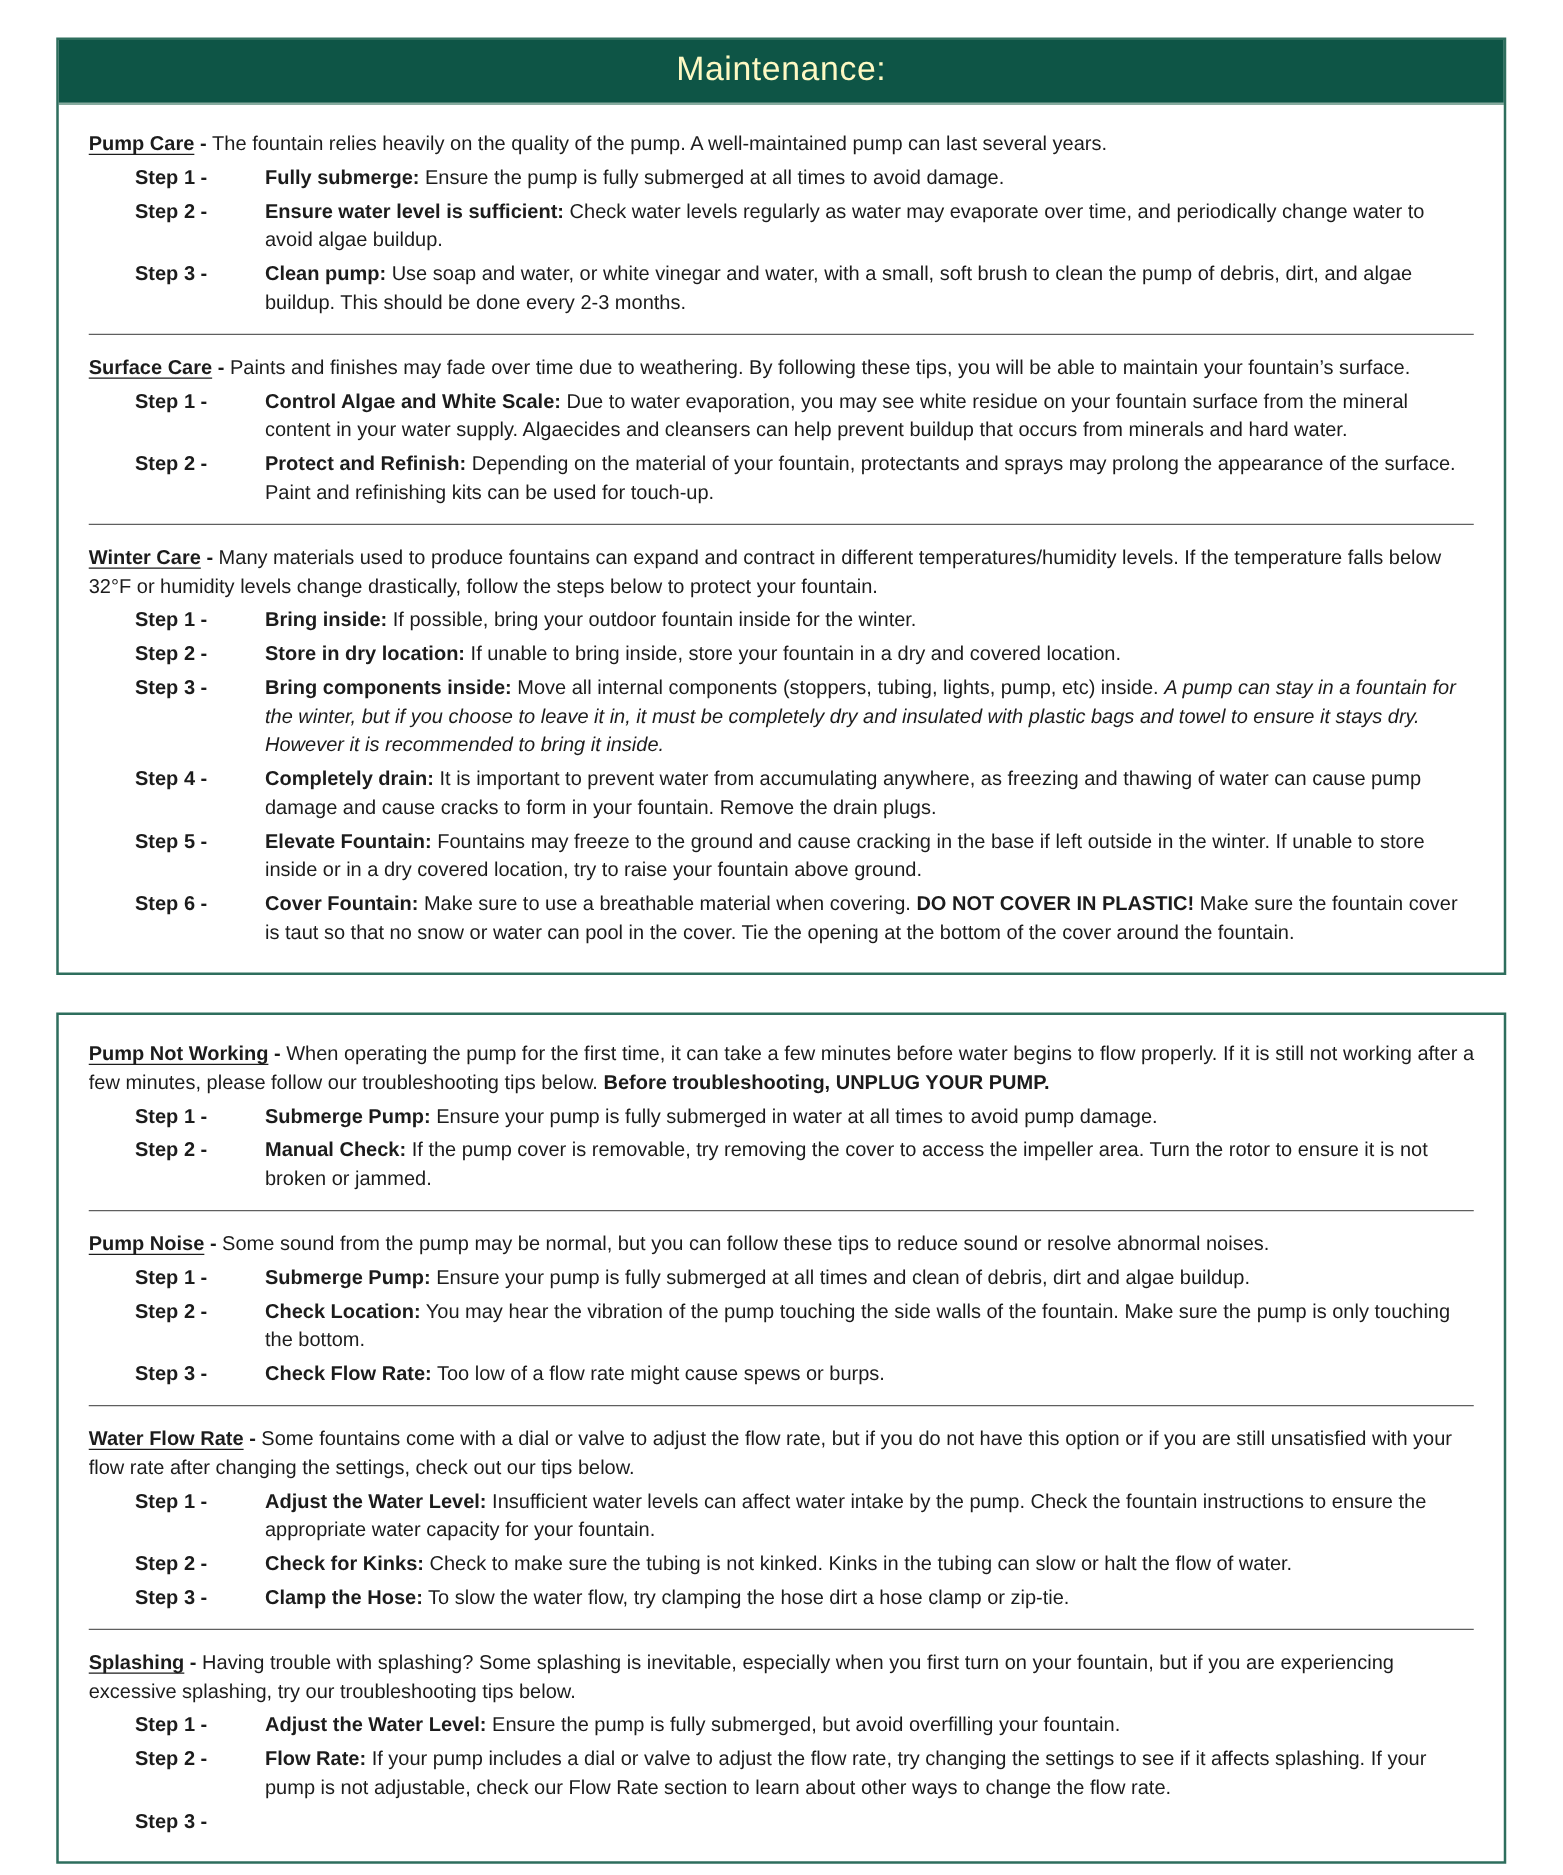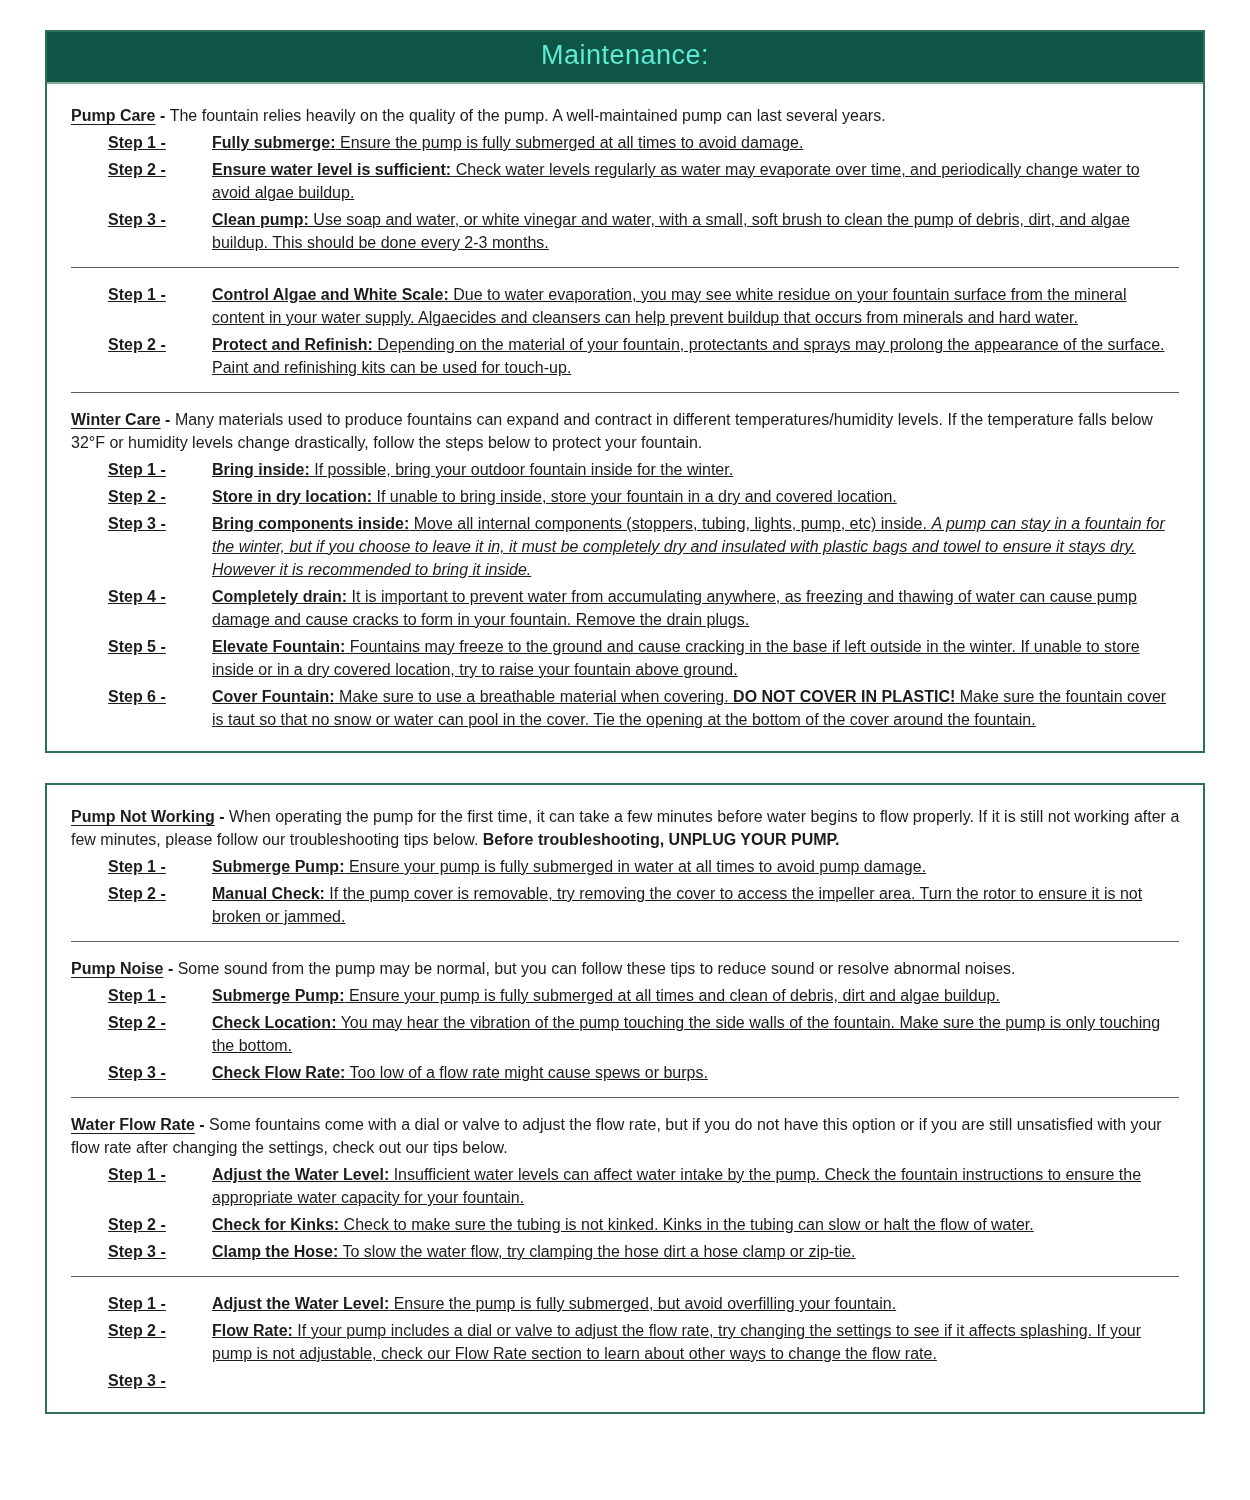--- a/index.html
+++ b/index.html
@@ -11,21 +11,21 @@
     color: #1c1c1c;
     padding: 30px 45px 30px 45px;
   }
   .section-box {
     border: 2px solid #2e6e5d;
     background: #ffffff;
   }
   .section-box + .section-box { margin-top: 30px; }
   .section-header {
     background: #0e5546;
-    color: #5eead4;
+    color: #fef9c3;
     text-align: center;
     font-size: 27px;
     font-weight: 400;
     letter-spacing: 0.5px;
     padding: 8px 0 11px 0;
     border-bottom: 2px solid #87ab9f;
   }
   .section-content {
     padding: 14px 22px 16px 24px;
     font-size: 16px;
@@ -41,21 +41,20 @@
   .subsection-term {
     font-weight: 700;
     text-decoration: underline;
     text-underline-offset: 3px;
   }
   .term-dash { font-weight: 700; }
   .step {
     display: flex;
     margin-left: 37px;
     margin-top: 4px;
-    text-decoration: underline;
   }
   .step-label {
     flex: 0 0 68px;
     font-weight: 700;
     white-space: nowrap;
   }
   .step-body { flex: 1; padding-right: 2px; margin-left: 36px; }
   .step-term { font-weight: 700; }
   .seg-b { font-weight: 700; }
   .seg-i { font-style: italic; }
@@ -78,20 +77,21 @@
             <div class="step-label">Step 2 -</div>
             <div class="step-body"><span class="step-term">Ensure water level is sufficient:</span><span> Check water levels regularly as water may evaporate over time, and periodically change water to avoid algae buildup.</span></div>
           </div>
           <div class="step">
             <div class="step-label">Step 3 -</div>
             <div class="step-body"><span class="step-term">Clean pump:</span><span> Use soap and water, or white vinegar and water, with a small, soft brush to clean the pump of debris, dirt, and algae buildup. This should be done every 2-3 months.</span></div>
           </div>
         </div>
         <div class="divider"></div>
         <div class="subsection">
+          <div class="intro"><span class="subsection-term">Surface Care</span><span class="term-dash"> - </span><span>Paints and finishes may fade over time due to weathering. By following these tips, you will be able to maintain your fountain’s surface.</span></div>
           <div class="step">
             <div class="step-label">Step 1 -</div>
             <div class="step-body"><span class="step-term">Control Algae and White Scale:</span><span> Due to water evaporation, you may see white residue on your fountain surface from the mineral content in your water supply. Algaecides and cleansers can help prevent buildup that occurs from minerals and hard water.</span></div>
           </div>
           <div class="step">
             <div class="step-label">Step 2 -</div>
             <div class="step-body"><span class="step-term">Protect and Refinish:</span><span> Depending on the material of your fountain, protectants and sprays may prolong the appearance of the surface. Paint and refinishing kits can be used for touch-up.</span></div>
           </div>
         </div>
         <div class="divider"></div>
@@ -165,20 +165,21 @@
             <div class="step-label">Step 2 -</div>
             <div class="step-body"><span class="step-term">Check for Kinks:</span><span> Check to make sure the tubing is not kinked. Kinks in the tubing can slow or halt the flow of water.</span></div>
           </div>
           <div class="step">
             <div class="step-label">Step 3 -</div>
             <div class="step-body"><span class="step-term">Clamp the Hose:</span><span> To slow the water flow, try clamping the hose dirt a hose clamp or zip-tie.</span></div>
           </div>
         </div>
         <div class="divider"></div>
         <div class="subsection">
+          <div class="intro"><span class="subsection-term">Splashing</span><span class="term-dash"> - </span><span>Having trouble with splashing? Some splashing is inevitable, especially when you first turn on your fountain, but if you are experiencing excessive splashing, try our troubleshooting tips below.</span></div>
           <div class="step">
             <div class="step-label">Step 1 -</div>
             <div class="step-body"><span class="step-term">Adjust the Water Level:</span><span> Ensure the pump is fully submerged, but avoid overfilling your fountain.</span></div>
           </div>
           <div class="step">
             <div class="step-label">Step 2 -</div>
             <div class="step-body"><span class="step-term">Flow Rate:</span><span> If your pump includes a dial or valve to adjust the flow rate, try changing the settings to see if it affects splashing. If your pump is not adjustable, check our Flow Rate section to learn about other ways to change the flow rate.</span></div>
           </div>
           <div class="step">
             <div class="step-label">Step 3 -</div>

